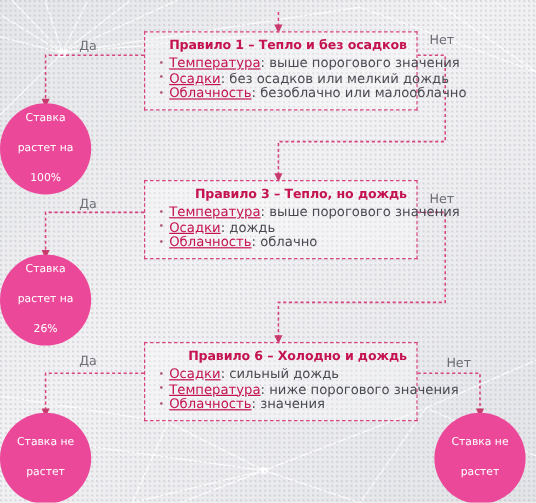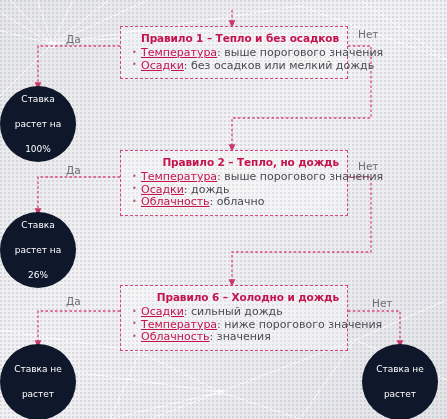--- a/index.html
+++ b/index.html
@@ -81,21 +81,21 @@
   .rule-key {
     color: #c4134f;
     text-decoration: underline;
     font-weight: normal;
   }
 
   
   .circle {
     position: absolute;
     border-radius: 50%;
-    background: #0f172a;
+    background: #ec4899;
     display: flex;
     align-items: center;
     justify-content: center;
     text-align: center;
     color: #ffffff;
     font-size: 9px;
     line-height: 12.5px;
   }
   .circle span { display: block; padding: 0 6px; }
 
@@ -178,25 +178,26 @@
       <path d="M348,311 L400,311 L400,344" marker-end="url(#ah)"></path>
       <path d="M320,334 L348,334" opacity="0"></path>
     </g>
   </svg>
 
   <div class="rule-box" style="left:120px; top:26px; width:228px;">
     <div class="rule-title">Правило 1 – Тепло и без осадков</div>
     <ul class="rule-list">
       <li><span class="rule-key">Температура</span><span>: выше порогового значения</span></li>
       <li><span class="rule-key">Осадки</span><span>: без осадков или мелкий дождь</span></li>
+      <li><span class="rule-key">Облачность</span><span>: безоблачно или малооблачно</span></li>
     </ul>
   </div>
 
   <div class="rule-box" style="left:120px; top:150px; width:228px;">
-    <div class="rule-title">Правило 2 – Тепло, но дождь</div>
+    <div class="rule-title">Правило 3 – Тепло, но дождь</div>
     <ul class="rule-list">
       <li><span class="rule-key">Температура</span><span>: выше порогового значения</span></li>
       <li><span class="rule-key">Осадки</span><span>: дождь</span></li>
       <li><span class="rule-key">Облачность</span><span>: облачно</span></li>
     </ul>
   </div>
 
   <div class="rule-box" style="left:120px; top:285px; width:228px;">
     <div class="rule-title">Правило 6 – Холодно и дождь</div>
     <ul class="rule-list">

